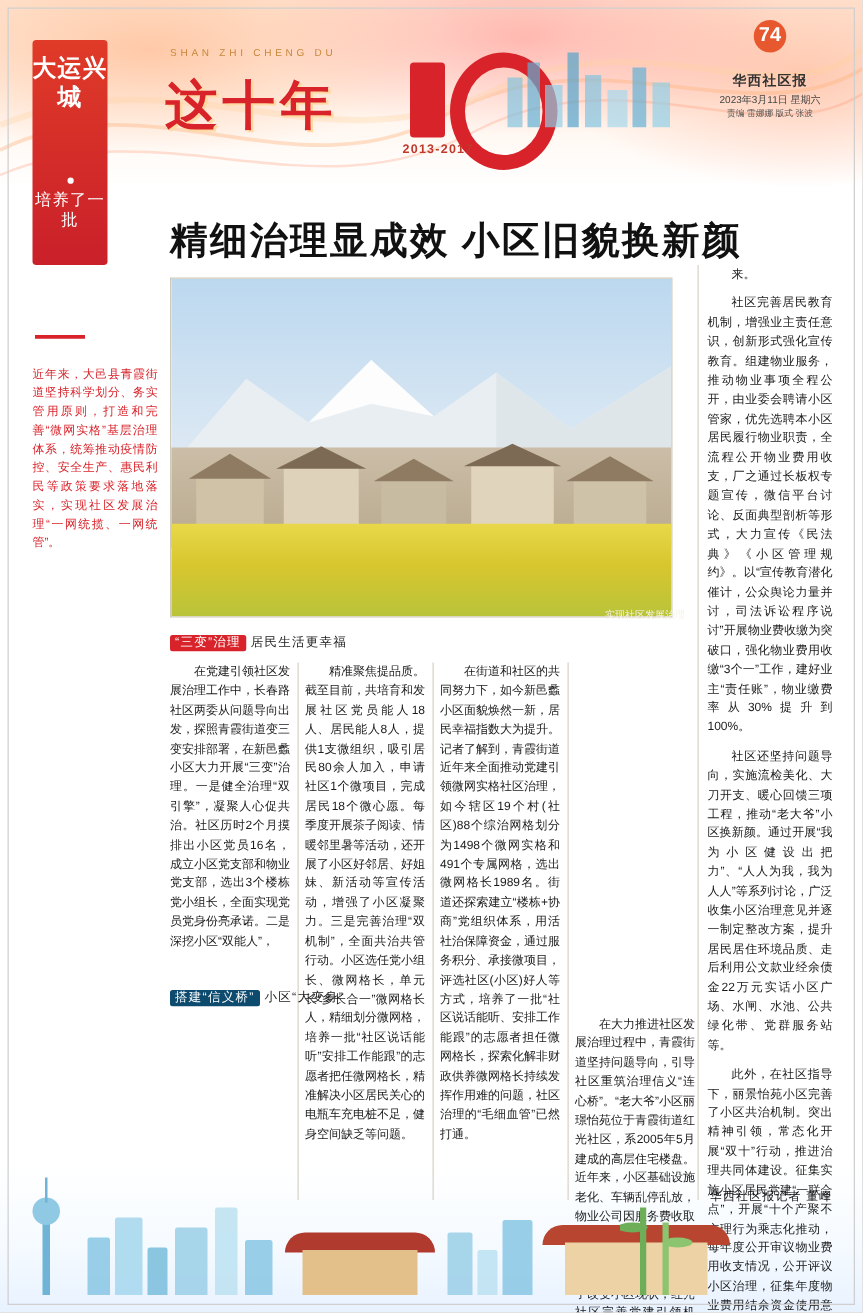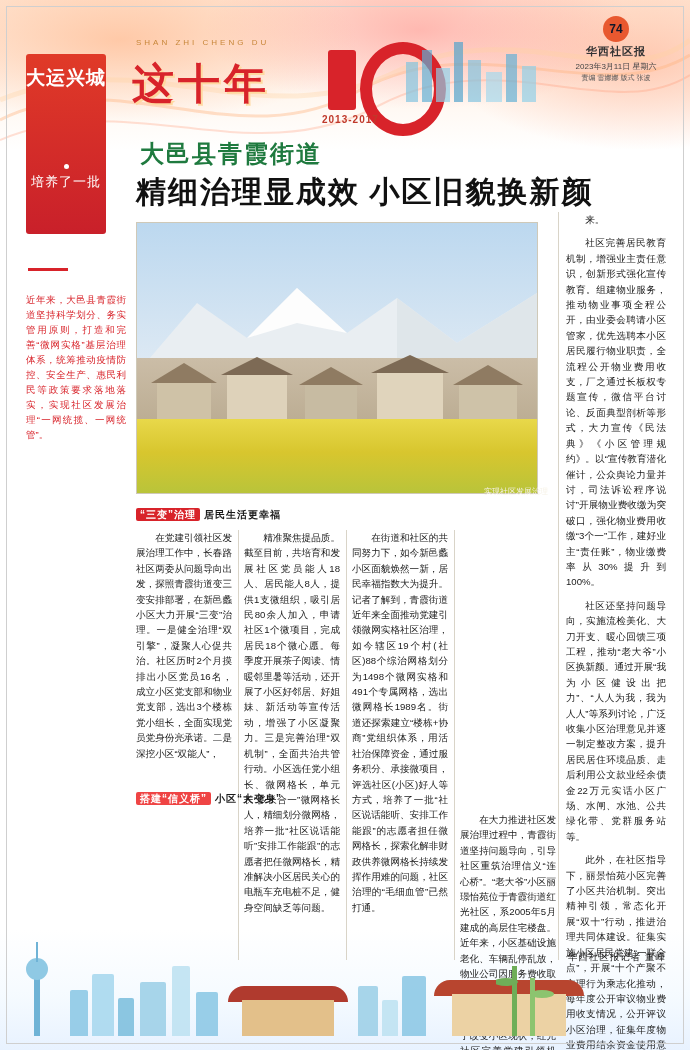--- a/index.html
+++ b/index.html
@@ -56,33 +56,32 @@
   .mh-years{
     position:absolute;left:226px;top:100px;font-size:10px;color:#c0392b;letter-spacing:1px;font-weight:bold;
   }
   .mh-city{
     position:absolute;left:300px;top:18px;width:150px;height:70px;opacity:.85;
   }
 
   
   .paper-info{position:absolute;right:14px;top:16px;width:120px;text-align:center;}
   .pg-badge{
-    width:26px;height:26px;border-radius:50%;background:#e8582f;color:#0f172a;
-    font-size:12px;line-height:26px;margin:0 auto 2px auto;font-weight:bold;
+    width:26px;height:26px;border-radius:50%;background:#e8582f;color:#ffffff;
+    font-size:16px;line-height:26px;margin:0 auto 15px auto;font-weight:bold;
   }
   .pg-name{font-size:11px;color:#333;font-weight:bold;letter-spacing:1px;}
   .pg-date{font-size:8px;color:#444;margin-top:2px;}
   .pg-editor{font-size:7px;color:#555;margin-top:1px;}
 
   
   .left-band{
-    position:absolute;left:26px;top:54px;width:60px;height:180px;
+    position:absolute;left:26px;top:32px;width:60px;height:180px;
     background:linear-gradient(180deg,#e03a28 0%,#c9202a 100%);
     border-radius:3px;
-    padding-left:20px;
   }
   .left-band .t{
     position:absolute;left:0;right:0;top:12px;text-align:center;color:#fff;
     font-size:19px;font-weight:bold;line-height:23px;letter-spacing:1px;
     font-family:"Liberation Serif","DejaVu Serif",serif;
   }
   .left-band .d{
     position:absolute;left:50%;top:110px;width:5px;height:5px;margin-left:-2px;border-radius:50%;background:#fff;
   }
   .left-band .s{
@@ -125,26 +124,26 @@
   .colA{left:136px;top:530px;width:96px;}
   .colB{left:244px;top:530px;width:96px;}
   .colC{left:352px;top:530px;width:96px;}
   .colD{left:460px;top:530px;width:96px;}
   .colE{left:566px;top:212px;width:100px;}
 
   .vrule{position:absolute;width:1px;background:#d9d4c8;}
 
   
   .tag{
-    position:absolute;height:17px;line-height:17px;font-size:10px;font-weight:bold;
+    position:absolute;height:17px;line-height:17px;font-size:10px;font-weight:normal;
     letter-spacing:1px;white-space:nowrap;
   }
   .tag .k{background:#d8232a;color:#fff;padding:1px 4px;border-radius:2px;margin-right:4px;}
   .tag .v{color:#1a1a1a;}
-  .tag.blue .k{background:#ef4444;}
+  .tag.blue .k{background:#0c4a6e;}
 
   .byline{
     position:absolute;right:24px;bottom:86px;font-size:9.5px;color:#111;letter-spacing:1px;
   }
 
   
   .sky-art{position:absolute;left:14px;bottom:14px;width:662px;height:96px;}
   .tower{position:absolute;left:6px;bottom:0;width:34px;height:94px;}
   .tower .shaft{position:absolute;left:14px;bottom:0;width:6px;height:70px;background:#6fb3d6;}
   .tower .ball{position:absolute;left:6px;bottom:56px;width:22px;height:22px;border-radius:50%;background:#8fc9e4;}
@@ -197,21 +196,20 @@
 
   <div class="left-band">
     <div class="t">大运兴城</div>
     <div class="d"></div>
     <div class="s">培养了一批</div>
   </div>
 
   <div class="lead-rule"></div>
   <div class="lead">近年来，大邑县青霞街道坚持科学划分、务实管用原则，打造和完善“微网实格”基层治理体系，统筹推动疫情防控、安全生产、惠民利民等政策要求落地落实，实现社区发展治理“一网统揽、一网统管”。</div>
 
-  <div class="head-sub">大邑县青霞街道</div>
   <div class="head-main">精细治理显成效 小区旧貌换新颜</div>
 
   <div class="photo">
     <div class="sky"></div>
     <svg class="mtn" viewBox="0 0 400 110" preserveAspectRatio="none">
       <polygon points="0,110 60,40 110,75 160,25 210,70 260,35 320,80 400,30 400,110" fill="#e9eef2"></polygon>
       <polygon points="110,75 160,25 210,70 160,60" fill="#fdfdfd"></polygon>
       <polygon points="260,35 320,80 400,30 400,110 260,110" fill="#dfe6ea"></polygon>
     </svg>
     <div class="town"></div>

